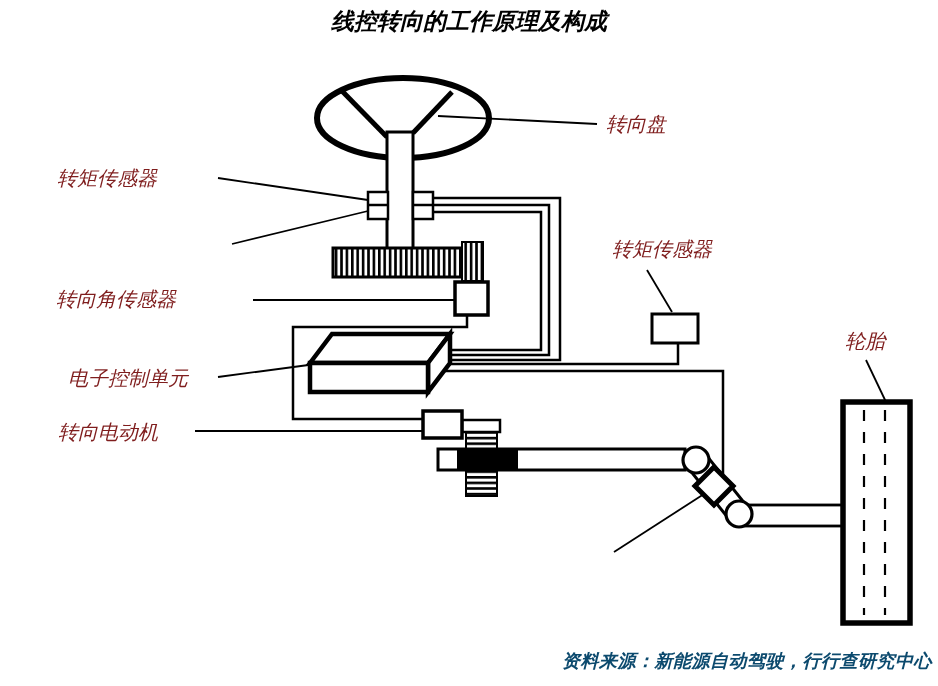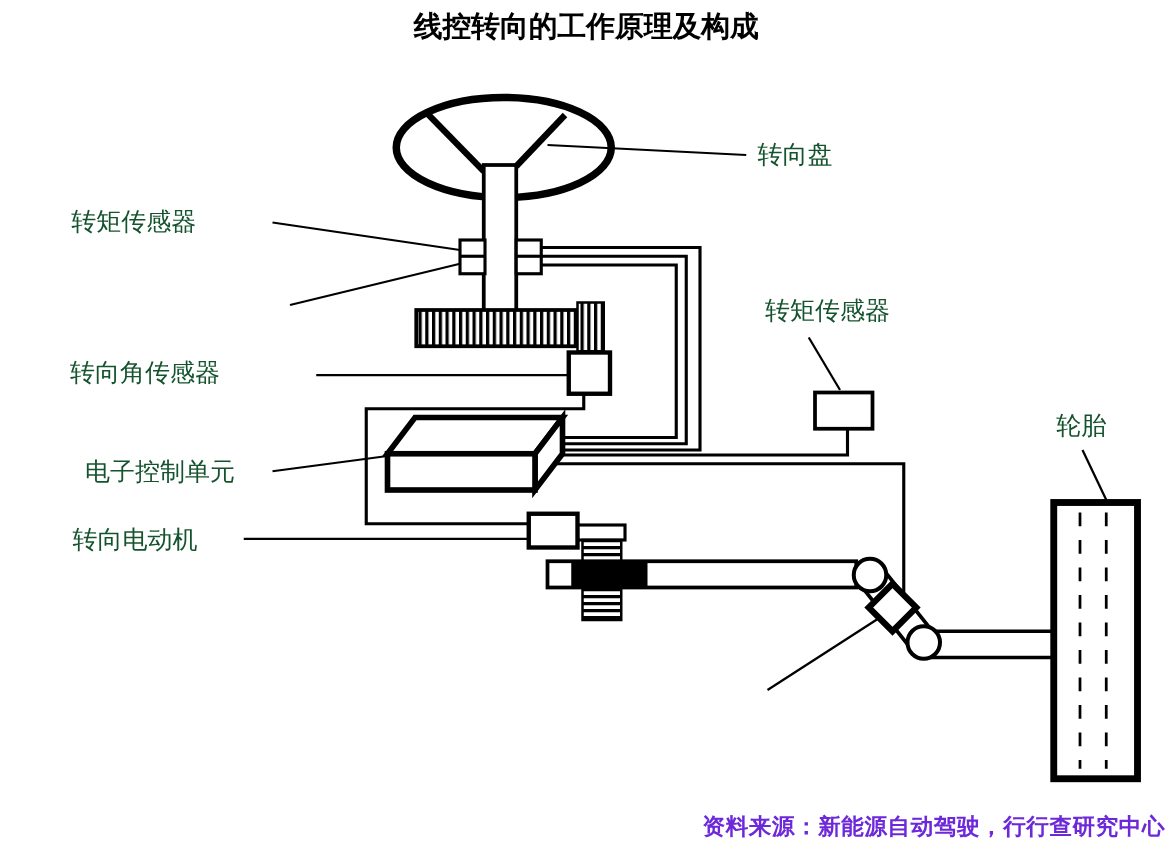--- a/index.html
+++ b/index.html
@@ -1,24 +1,24 @@
 <!DOCTYPE html>
 <html><head>
 <meta charset="utf-8">
 <style>
   html,body{margin:0;padding:0;background:#fff;}
   .canvas{position:relative;width:938px;height:686px;background:#fff;overflow:hidden;
-          font-family:"Liberation Sans","DejaVu Sans",sans-serif;}
+          font-family:"Liberation Sans","DejaVu Sans",sans-serif;font-style:italic;}
   .canvas svg{position:absolute;left:0;top:0;}
-  .lbl{position:absolute;white-space:nowrap;color:#14532d;font-size:20px;line-height:1.2;
+  .lbl{position:absolute;white-space:nowrap;color:#7f1d1d;font-size:20px;line-height:1.2;
        font-family:"Liberation Sans","DejaVu Sans",sans-serif;}
   .title{position:absolute;left:0;right:0;top:6px;text-align:center;font-size:23px;
          font-weight:bold;color:#000;}
   .source{position:absolute;right:6px;top:649px;font-size:18px;font-weight:bold;
-          color:#6d28d9;letter-spacing:.5px;}
+          color:#0c4a6e;letter-spacing:.5px;}
 </style>
 </head>
 <body>
 
 <div class="canvas">
 
   <svg width="938" height="686" viewBox="0 0 938 686">
     <defs>
       <pattern id="vstripe" width="5.4" height="10" patternUnits="userSpaceOnUse">
         <rect width="5.4" height="10" fill="#fff"></rect>

